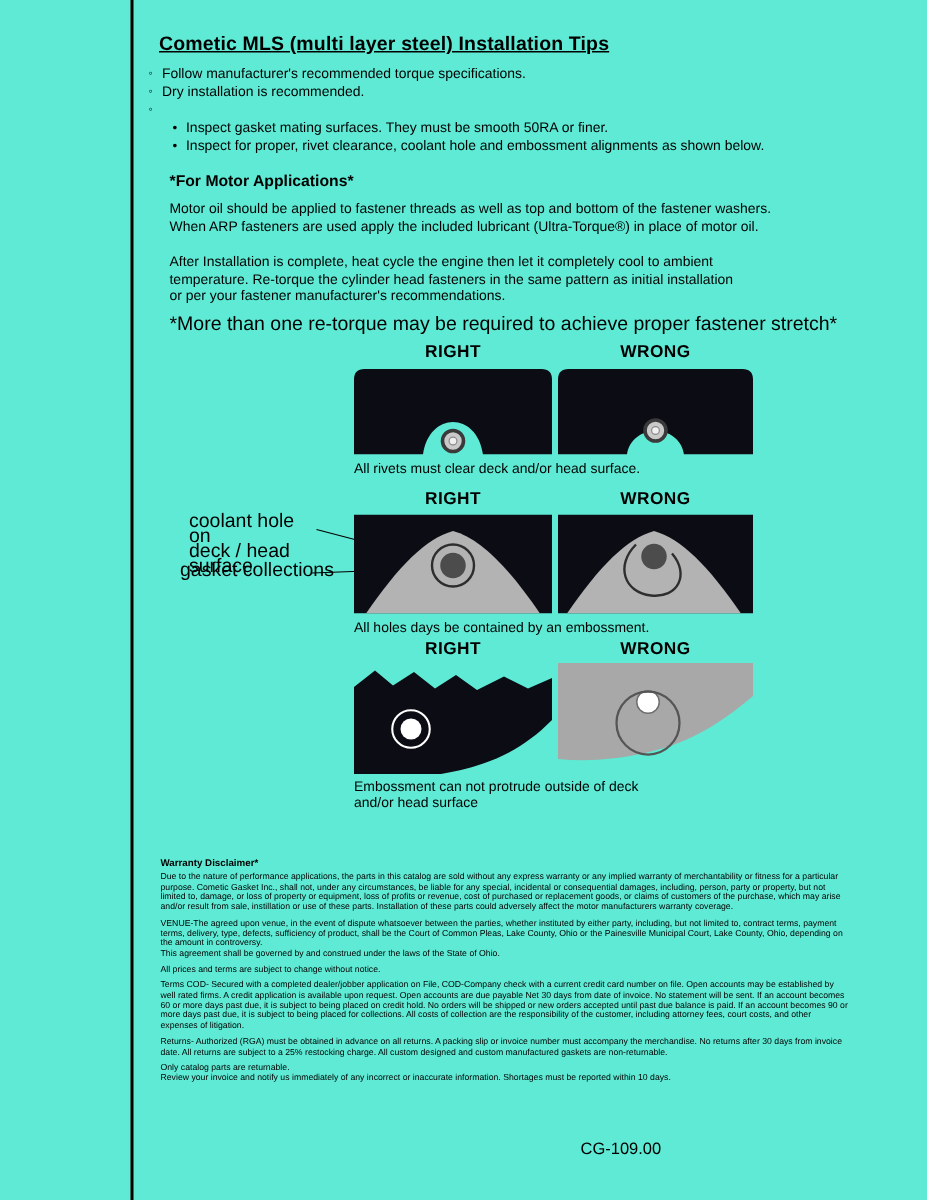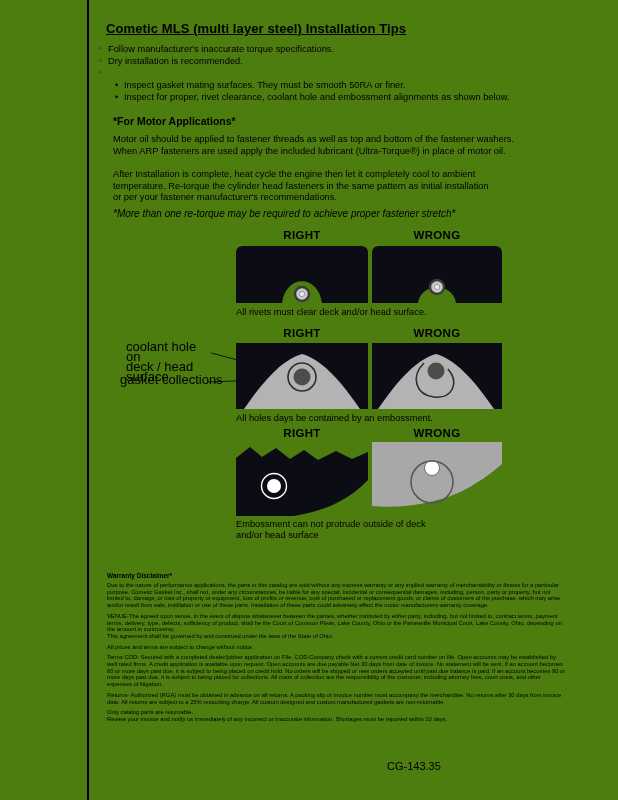--- a/index.html
+++ b/index.html
@@ -3,21 +3,21 @@
 <meta charset="utf-8">
 <style>
   * { margin:0; padding:0; box-sizing:border-box; }
   html,body { background:#ffffff; }
   body {
     width:618px; height:800px;
     font-family:"Liberation Sans", sans-serif;
     color:#000;
     position:relative;
   }
-  .page { position:relative; width:618px; height:800px; background:#4d7c0f; overflow:hidden; }
+  .page { position:relative; width:618px; height:800px; background:#5eead4; overflow:hidden; }
   .abs { position:absolute; }
   .pre { white-space:pre-line; }
 
   .left-rule { left:87px; top:0; width:2px; height:800px; background:#000; }
 
   .title {
     left:106px; top:21px;
     font-size:13px; font-weight:bold;
     text-decoration:underline;
     letter-spacing:0.1px;
@@ -26,21 +26,21 @@
   .tips { left:99px; top:43px; width:480px; font-size:9.3px; }
   .tip { display:flex; line-height:12px; }
   .tip .m1 { width:9px; font-size:8px; line-height:12px; }
   .tip.sub { padding-left:16px; }
   .tip .m2 { width:9px; font-size:9px; line-height:12px; }
 
   .diesel-head { left:113px; top:115px; font-size:10.5px; font-weight:bold; }
   .para { left:113px; width:472px; font-size:9.3px; line-height:11.6px; }
   .p1 { top:134px; }
   .p2 { top:169px; }
-  .note { left:113px; top:208px; font-size:10px;font-style:italic; }
+  .note { left:113px; top:208px; font-size:13px; }
 
   .dlabel { font-size:11.5px; text-align:center; letter-spacing:0.3px;font-weight:bold; }
   .lab-left  { left:236px; width:132px; }
   .lab-right { left:372px; width:130px; }
   .r1 { top:229px; }
   .r2 { top:327px; }
   .r3 { top:427px; }
 
   .img { display:block; }
   .i1a { left:236px; top:246px; width:132px; height:57px; }
@@ -71,21 +71,21 @@
 
 <div class="page">
 
   <div class="abs left-rule"></div>
 
   <div class="abs title">Cometic MLS (multi layer steel) Installation Tips</div>
 
   <div class="abs tips">
     <div class="tip">
       <span class="m1">◦</span>
-      <span>Follow manufacturer's inaccurate torque specifications.</span>
+      <span>Follow manufacturer's recommended torque specifications.</span>
     </div>
     <div class="tip">
       <span class="m1">◦</span>
       <span>Dry installation is recommended.</span>
     </div>
     <div class="tip">
       <span class="m1">◦</span>
     </div>
     <div class="tip sub">
       <span class="m2">•</span>
@@ -166,15 +166,15 @@
     <p class="dpara pre">Due to the nature of performance applications, the parts in this catalog are sold without any express warranty or any implied warranty of merchantability or fitness for a particular purpose.  Cometic Gasket Inc., shall not, under any circumstances, be liable for any special, incidental or consequential damages, including, person, party or property, but not limited to, damage, or loss of property or equipment, loss of profits or revenue, cost of purchased or replacement goods, or claims of customers of the purchase, which may arise and/or result from sale, instillation or use of these parts.  Installation of these parts could adversely affect the motor manufacturers warranty coverage.</p>
     <p class="dpara pre">VENUE-The agreed upon venue, in the event of dispute whatsoever between the parties, whether instituted by either party, including, but not limited to, contract terms, payment terms, delivery, type, defects, sufficiency of product, shall be the Court of Common Pleas, Lake County, Ohio or the Painesville Municipal Court, Lake County, Ohio, depending on the amount in controversy.
 This agreement shall be governed by and construed under the laws of the State of Ohio.</p>
     <p class="dpara pre">All prices and terms are subject to change without notice.</p>
     <p class="dpara pre">Terms COD- Secured with a completed dealer/jobber application on File, COD-Company check with a current credit card number on file.  Open accounts may be established by well rated firms.  A credit application is available upon request.  Open accounts are due payable Net 30 days from date of invoice.  No statement will be sent.  If an account becomes 60 or more days past due, it is subject to being placed on credit hold.  No orders will be shipped or new orders accepted until past due balance is paid.  If an account becomes 90 or more days past due, it is subject to being placed for collections.  All costs of collection are the responsibility of the customer, including attorney fees, court costs, and other expenses of litigation.</p>
     <p class="dpara pre">Returns- Authorized (RGA) must be obtained in advance on all returns.  A packing slip or invoice number must accompany the merchandise.  No returns after 30 days from invoice date.  All returns are subject to a 25% restocking charge.  All custom designed and custom manufactured gaskets are non-returnable.</p>
     <p class="dpara pre">Only catalog parts are returnable.
 Review your invoice and notify us immediately of any incorrect or inaccurate information.  Shortages must be reported within 10 days.</p>
   </div>
 
-  <div class="abs footer">CG-143.35</div>
+  <div class="abs footer">CG-109.00</div>
 
 </div>
 
 </body></html>

